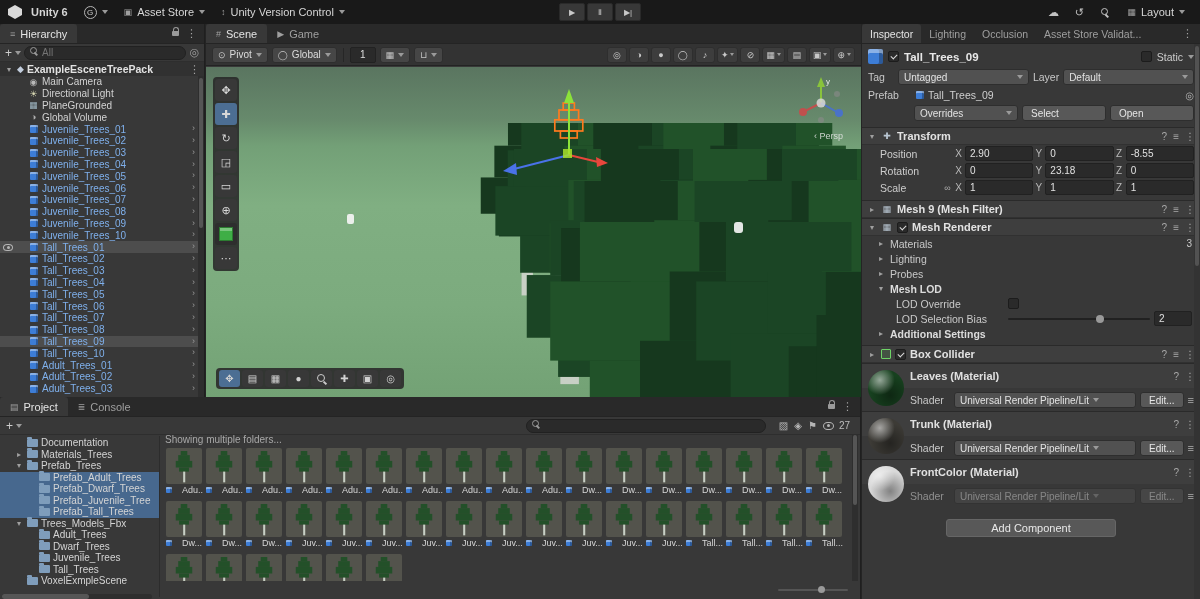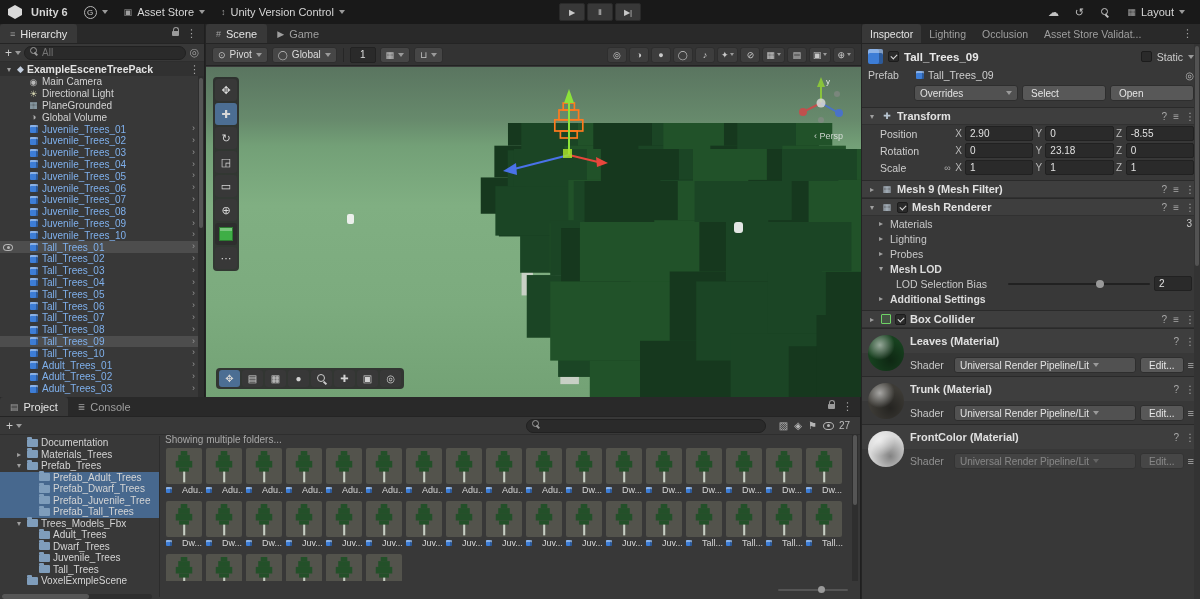--- a/index.html
+++ b/index.html
@@ -1326,20 +1326,34 @@
     <div class="ihead">
       <span class="big-cube"></span>
       <span class="cb checked"></span>
       <span class="iname">Tall_Trees_09</span>
       <span class="flex"></span>
       <span class="cb"></span>
       <span class="static-lbl">Static</span>
       <span class="caret-shape"></span>
     </div>
 
+    <div class="irow">
+      <span class="flabel w26">Tag</span>
+      <div class="dropdown flex1">
+        <span class="ddtext">Untagged</span>
+          <span class="flex"></span>
+          <span class="caret-shape"></span>
+      </div>
+      <span class="flabel">Layer</span>
+      <div class="dropdown flex1">
+        <span class="ddtext">Default</span>
+          <span class="flex"></span>
+          <span class="caret-shape"></span>
+      </div>
+    </div>
 
     <div class="irow">
       <span class="flabel w44">Prefab</span>
       <span class="cube-icon"></span>
       <span>Tall_Trees_09</span>
       <span class="flex"></span>
       <span class="circ">◎</span>
     </div>
     <div class="irow" style="padding-left:52px">
       <div class="dropdown" style="width:104px">
@@ -1457,20 +1471,24 @@
     </div>
     <div class="sub-row">
       <span class="fold">▸</span>
         <span class="srl">Probes</span>
     </div>
     <div class="sub-row b">
       <span class="fold">▾</span>
         <span class="srl">Mesh LOD</span>
     </div>
     <div class="sub-row indent">
+      <span class="srl" style="width:108px">LOD Override</span>
+      <span class="cb"></span>
+    </div>
+    <div class="sub-row indent">
       <span class="srl" style="width:108px">LOD Selection Bias</span>
       <span class="slider">
           <span class="sknob"></span>
         </span>
       <span class="fld wfld">2</span>
     </div>
     <div class="sub-row b">
       <span class="fold">▸</span>
         <span class="srl">Additional Settings</span>
     </div>
@@ -1551,18 +1569,19 @@
               <span class="caret-shape"></span>
             </div>
             <div class="btn">
               <span>Edit...</span>
             </div>
             <span class="ham">≡</span>
           </div>
         </div>
       </div>
 
+    <div class="addc">Add Component</div>
     <div class="ivscroll">
         <div class="ivthumb"></div>
       </div>
   </aside>
 
 </div>
 
 </body></html>

